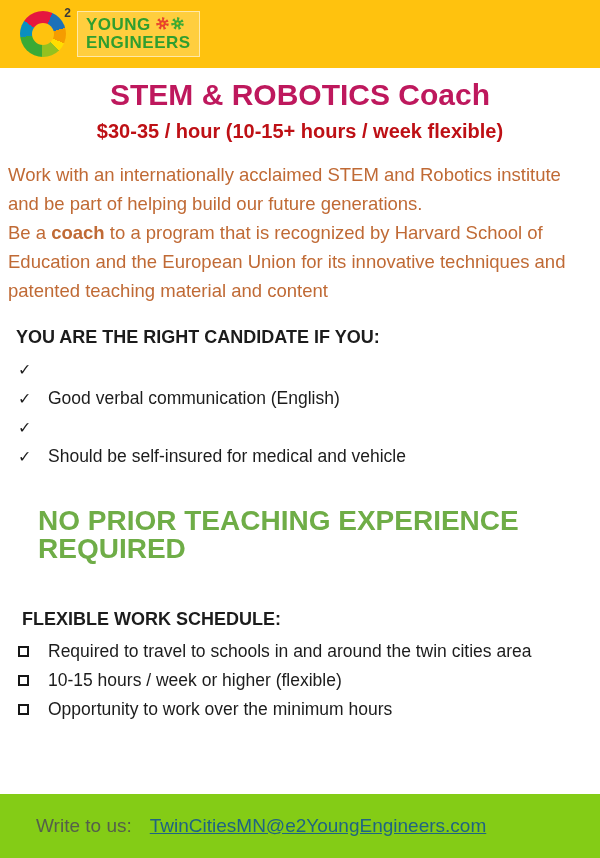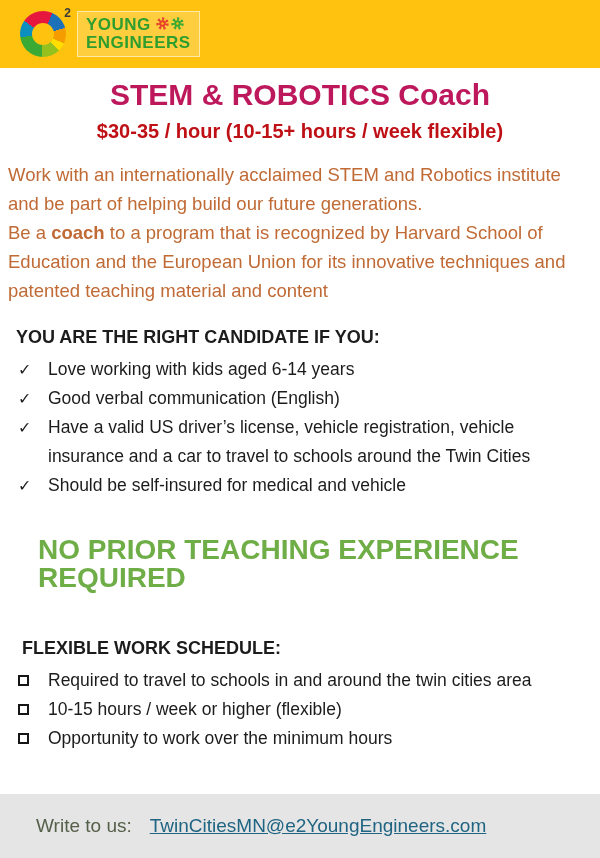--- a/index.html
+++ b/index.html
@@ -131,21 +131,21 @@
     font-weight: bold;
     font-size: 28px;
     line-height: 28px;
   }
 
   
   .footer {
     position: absolute;
     left: 0; right: 0; bottom: 0;
     height: 64px;
-    background: #e5e5e5;
+    background: #84cc16;
     display: flex;
     align-items: center;
     padding-left: 36px;
     font-size: 19px;
   }
   .footer-prefix { color: #55604a; }
   .footer-link {
     color: #1F6482;
     text-decoration: underline;
     margin-left: 18px;
@@ -194,29 +194,27 @@
     <span>and be part of helping build our future generations.</span><br>
     <span>Be a </span><span class="bold">coach</span><span> to a program that is recognized by Harvard School of</span><br>
     <span>Education and the European Union for its innovative techniques and</span><br>
     <span>patented teaching material and content</span>
   </div>
 
   <div class="sec-heading candidate-heading">YOU ARE THE RIGHT CANDIDATE IF YOU:</div>
   <ul class="list">
     <li class="list-item">
       <span class="glyph-col check-glyph">✓</span>
-      <span class="item-text">Love working with kids aged 6-14 years</span>
     </li>
     <li class="list-item">
       <span class="glyph-col check-glyph">✓</span>
       <span class="item-text">Good verbal communication (English)</span>
     </li>
     <li class="list-item">
       <span class="glyph-col check-glyph">✓</span>
-      <span class="item-text">Have a valid US driver’s license, vehicle registration, vehicle insurance and a car to travel to schools around the Twin Cities</span>
     </li>
     <li class="list-item">
       <span class="glyph-col check-glyph">✓</span>
       <span class="item-text">Should be self-insured for medical and vehicle</span>
     </li>
   </ul>
 
   <div class="highlight">NO PRIOR TEACHING EXPERIENCE REQUIRED</div>
 
   <div class="sec-heading schedule-heading">FLEXIBLE WORK SCHEDULE:</div>

